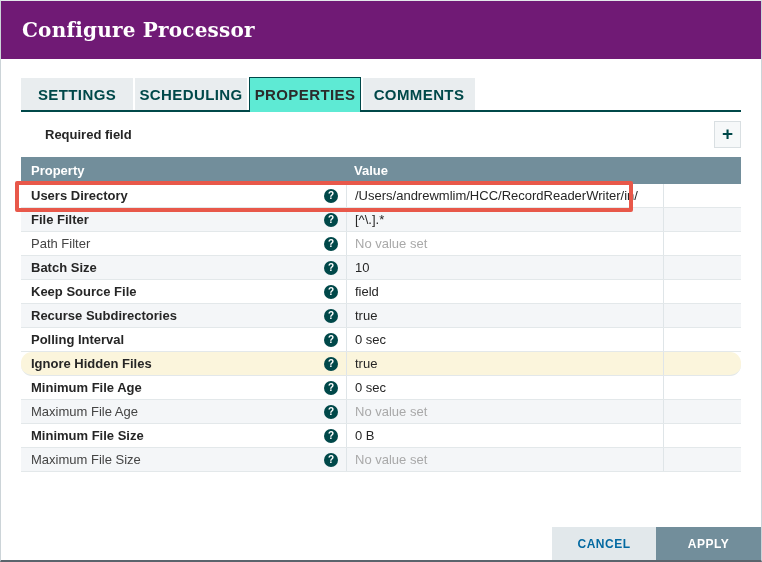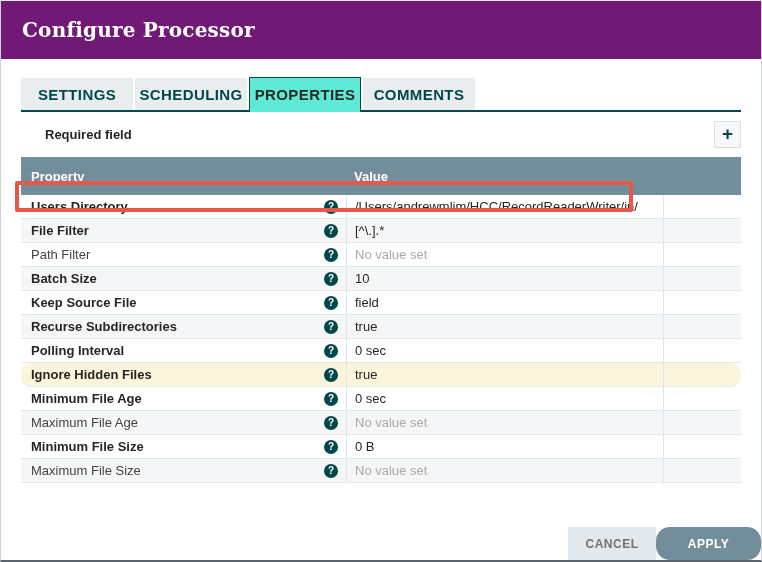--- a/index.html
+++ b/index.html
@@ -49,21 +49,21 @@
   .required-label{ font-size:13px; font-weight:bold; color:#262626; padding-left:8px;margin-left:16px; }
   .add-btn{
     width:27px; height:27px; background:#F6F8F9; border:1px solid #d9dfe2;
     display:flex; align-items:center; justify-content:center; cursor:pointer;
   }
   .add-btn span{ color:#004849; font-size:19px; font-weight:bold; line-height:1; margin-top:-2px; }
 
   
   .ptable{ position:relative; width:720px; margin-top:9px; font-size:13px; }
   .thead{
-    height:38px; background:#728E9B; color:#ffffff; font-weight:bold;
+    height:27px; background:#728E9B; color:#ffffff; font-weight:bold;
     display:flex; align-items:center;
   }
   .th-prop{ width:325px; padding-left:10px; }
   .th-value{ width:317px; padding-left:8px; }
   .th-extra{ width:78px; }
 
   .prow{
     height:24px; display:flex; align-items:stretch; background:#ffffff;
     border-bottom:1px solid #e3e8ea; cursor:pointer;
   }
@@ -96,22 +96,22 @@
     position:absolute; left:-6px; top:24px; width:618px; height:31px;
     border:4px solid #E8584A; border-radius:2px; pointer-events:none; z-index:5;
   }
 
   
   .footer{ position:absolute; right:0; bottom:0; display:flex; }
   .btn{
     height:33px; display:flex; align-items:center; justify-content:center;
     font-size:12px; font-weight:bold; letter-spacing:0.5px; cursor:pointer;
   }
-  .btn-cancel{ width:88px; background:#E2E8EB; color:#737373; }
-  .btn-apply{ width:105px; background:#728E9B; color:#ffffff;border-radius:14px; }
+  .btn-cancel{ width:104px; background:#E2E8EB; color:#0369a1; }
+  .btn-apply{ width:105px; background:#728E9B; color:#ffffff; }
 </style>
 </head>
 <body>
 
 <div class="dialog">
 
   <div class="dlg-header">
     <span class="dlg-title">Configure Processor</span>
   </div>
 

